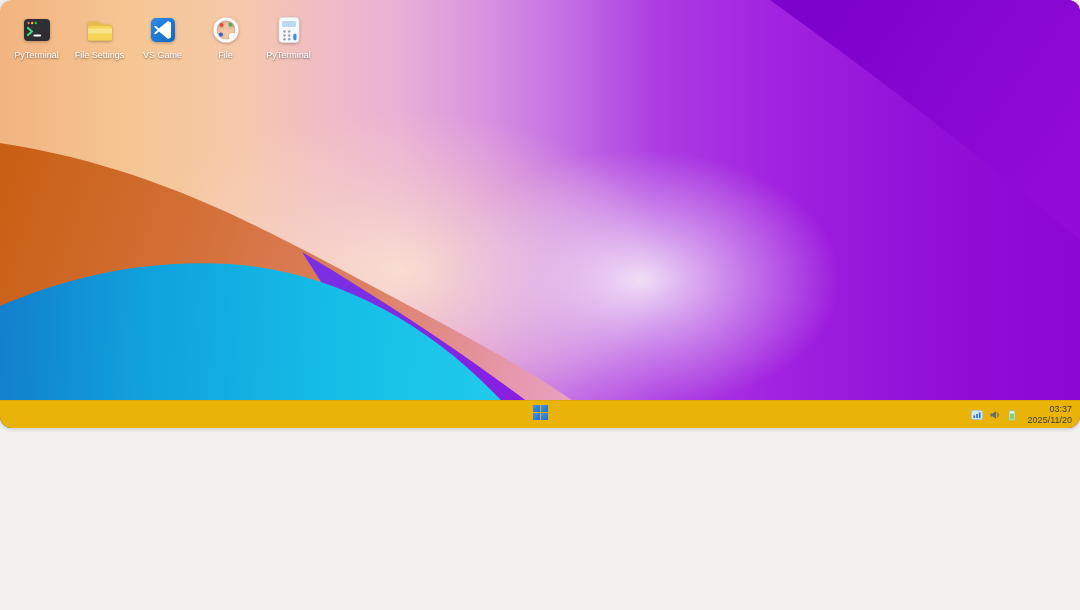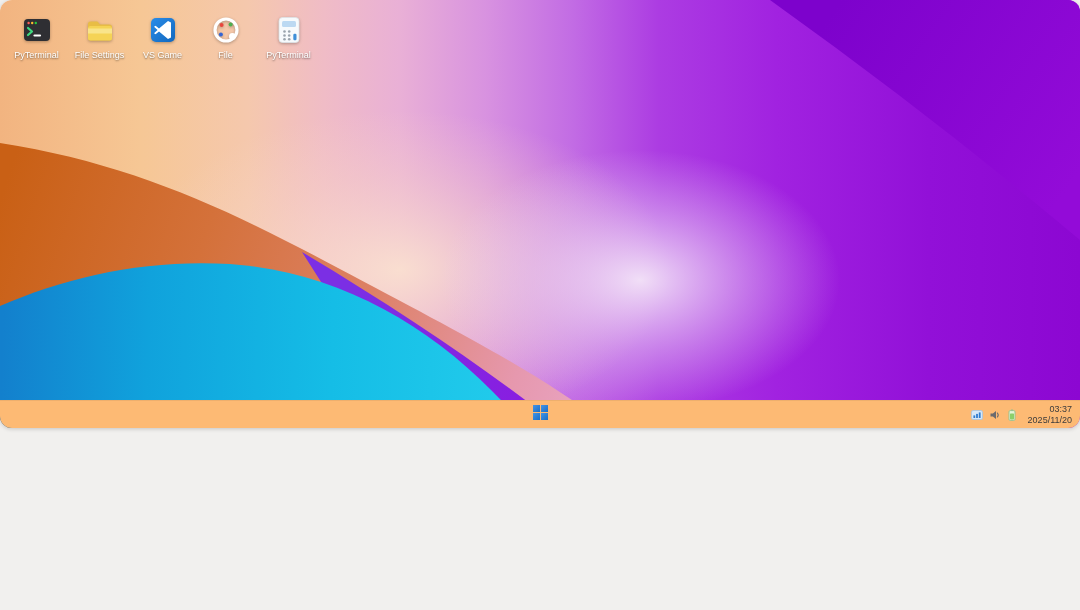--- a/index.html
+++ b/index.html
@@ -39,21 +39,21 @@
   }
   .icon-art svg { display:block; }
   .icon-label {
     font-size:9px; color:#ffffff;
     text-shadow:0 1px 2px rgba(0,0,0,.55);
     white-space:nowrap;
   }
   .taskbar {
     position:absolute; left:0; right:0; bottom:0;
     height:28px;
-    background:#fdba74;
+    background:#eab308;
     border-top:1px solid rgba(0,0,0,.06);
     padding-left:16px;
   }
   .start-button {
     position:absolute; left:50%; top:50%;
     transform:translate(-50%,-50%);
     width:34px; height:24px;
     display:flex; align-items:center; justify-content:center;
     border-radius:4px;
   }

